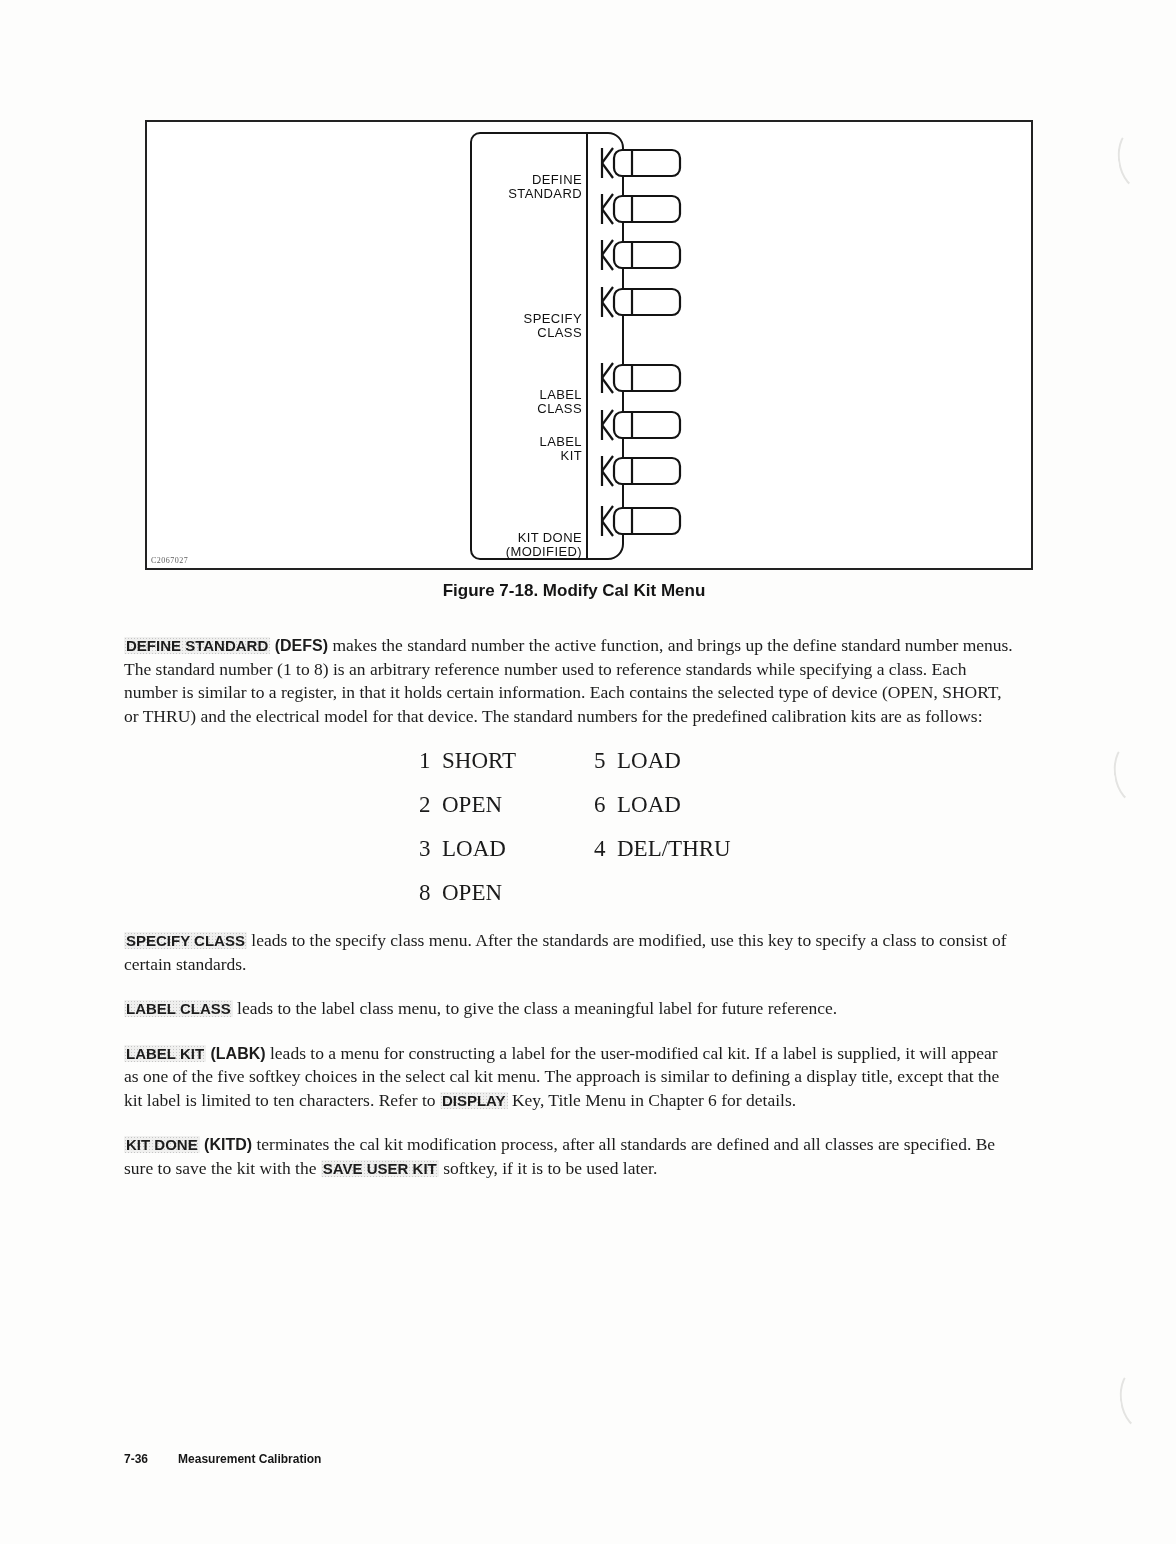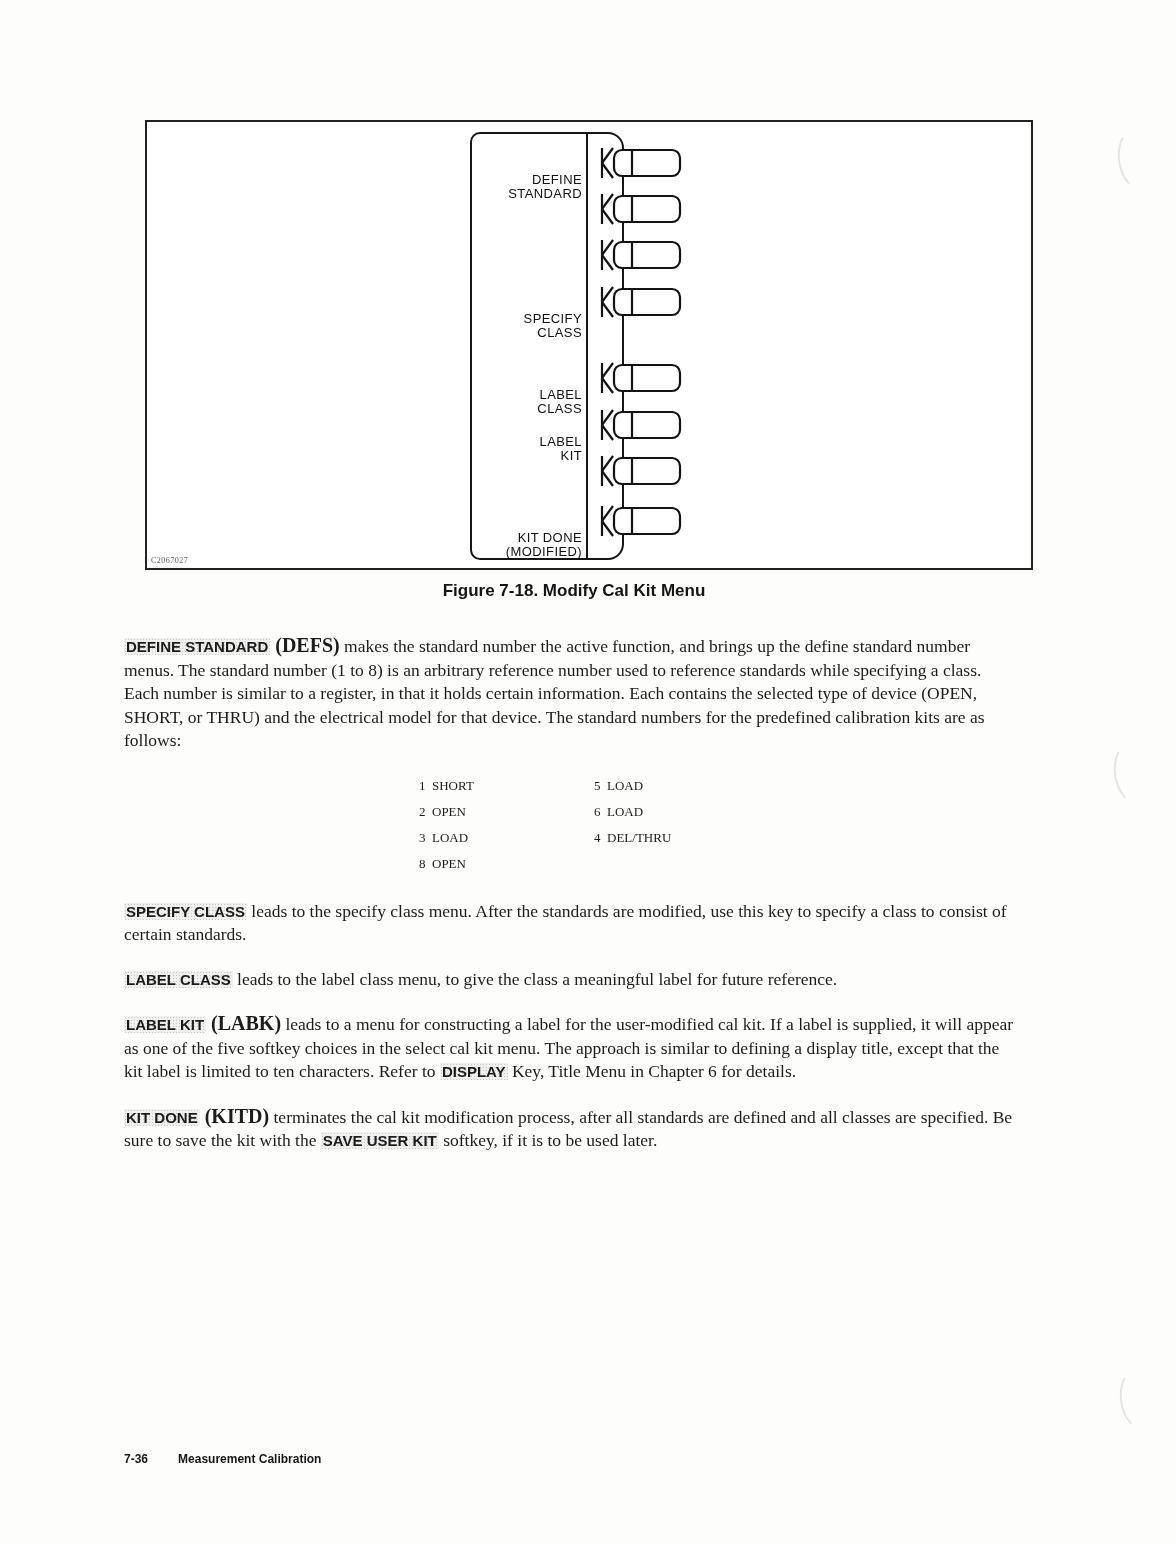--- a/index.html
+++ b/index.html
@@ -43,24 +43,24 @@
   }
   
   .body-text{position:absolute;left:124px;top:634px;width:892px;}
   .para{font-size:17.5px;line-height:23.5px;margin:0 0 21px 0;color:#1c1c1c;}
   .seg-key{
     font-family:Liberation Sans, sans-serif;font-weight:700;font-size:15px;
     background-color:#f0f0ef;
     background-image:radial-gradient(circle, #c6c6c6 0.6px, rgba(0,0,0,0) 0.7px);
     background-size:3px 3px;padding:0 2px;border-radius:1px;
   }
-  .seg-mono{font-family:Liberation Serif, serif;font-weight:700;font-size:20px;}
+  .seg-mono{font-family:Liberation Sans, sans-serif;font-weight:700;font-size:16px;}
   .standards{
     margin:10px 0 24px 295px;display:grid;grid-template-columns:175px auto;
-    row-gap:2px;font-size:13px;line-height:24px;font-family:Liberation Serif, serif;
+    row-gap:20px;font-size:23px;line-height:24px;font-family:Liberation Serif, serif;
   }
   .std-item{white-space:pre;}
   
   .footer{
     position:absolute;left:124px;top:1452px;
     font-family:"Liberation Sans", sans-serif;font-weight:700;font-size:12px;color:#161616;
   }
   .footer .pg{margin-right:30px;}
   
   .arc{

